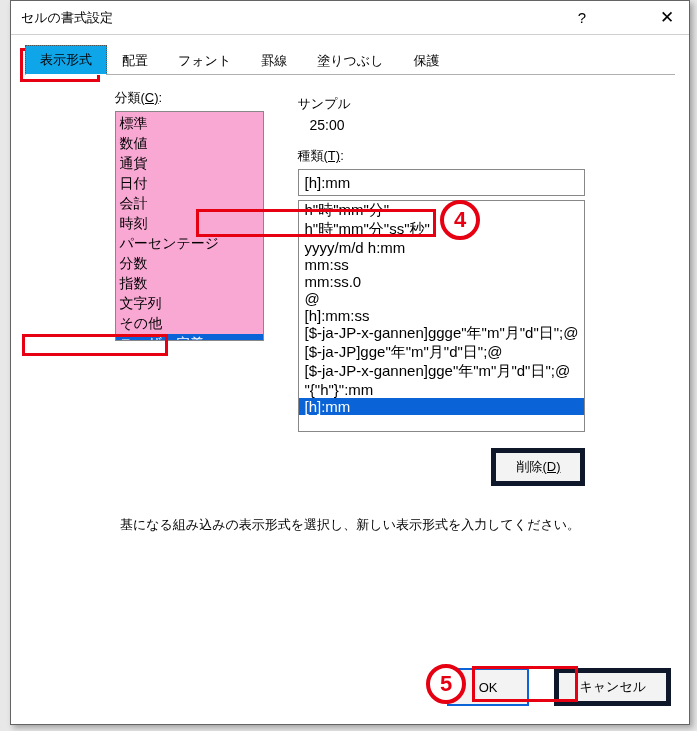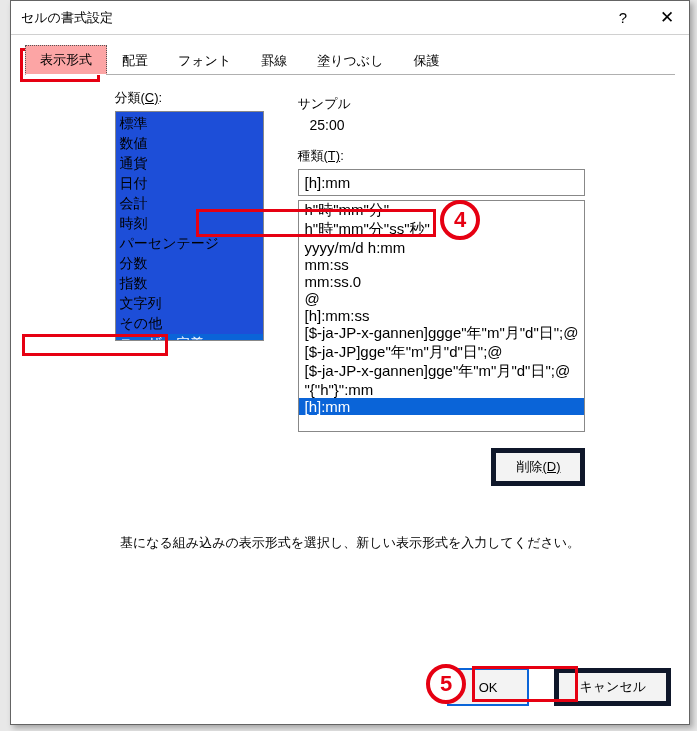--- a/index.html
+++ b/index.html
@@ -24,20 +24,21 @@
     box-shadow: 3px 3px 6px rgba(0,0,0,0.3);
     display: flex;
     flex-direction: column;
   }
   .titlebar {
     height: 34px;
     display: flex;
     align-items: center;
     padding-left: 10px;
     border-bottom: 1px solid #d0d0d0;
+    gap: 41px;
   }
   .titlebar-title { flex: 1; font-size: 13px; }
   .titlebar-btn {
     width: 44px;
     height: 34px;
     display: flex;
     align-items: center;
     justify-content: center;
     font-size: 15px;
     cursor: pointer;
@@ -53,21 +54,21 @@
     padding: 5px 14px 5px 14px;
     border: 1px solid transparent;
     border-bottom: none;
     cursor: pointer;
     font-size: 13px;
     position: relative;
   }
   .tab.active {
     border: 1px dotted #555;
     border-bottom: 1px solid #fff;
-    background: #fca5a5;
+    background: #0ea5e9;
     z-index: 2;
     font-family: Liberation Mono, monospace;
   }
   .tab-underline {
     border-bottom: 1px solid #b0b0b0;
     margin: -1px 14px 0 14px;
   }
   .content {
     flex: 1;
     padding: 14px 20px 10px 20px;
@@ -79,21 +80,21 @@
     display: flex;
     gap: 18px;
   }
   .left-col { width: 165px; }
   .label-row { margin-bottom: 4px; }
   .underline { text-decoration: underline; }
   .category-list {
     width: 149px;
     height: 230px;
     border: 1px solid #888;
-    background: #1d4ed8;
+    background: #f9a8d4;
     overflow-y: scroll;
     font-size: 14px;
     padding: 2px 0;
   }
   .category-item {
     padding: 1px 4px;
     cursor: pointer;
     white-space: nowrap;
   }
   .category-item.selected {
@@ -138,21 +139,21 @@
   }
   .btn {
     padding: 5px 20px;
     border: 5px solid #0f172a;
     background: #f3f3f3;
     cursor: pointer;
     font-family: inherit;
     font-size: 13px;
   }
   .help-text {
-    margin-top: 48px;
+    margin-top: 30px;
     font-size: 13px;
   }
   .button-row {
     display: flex;
     justify-content: flex-end;
     gap: 25px;
     padding: 14px 18px 18px 0;
   }
   .btn.ok {
     border: 2px solid #0a64d8;

